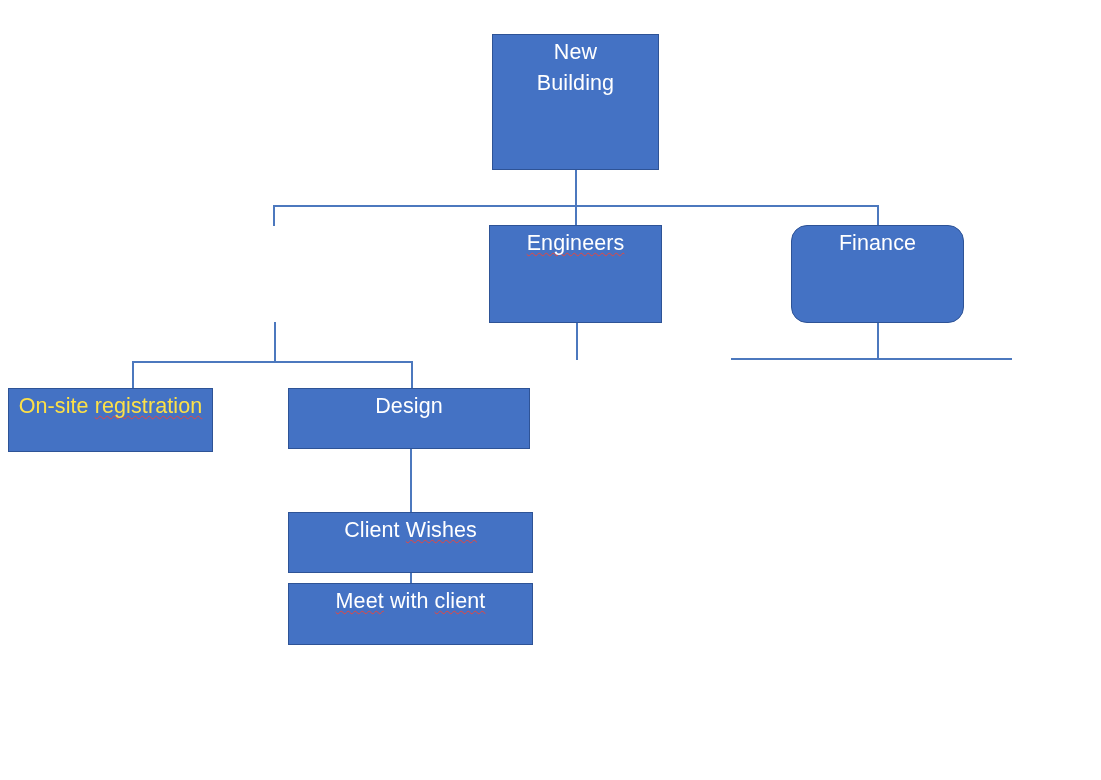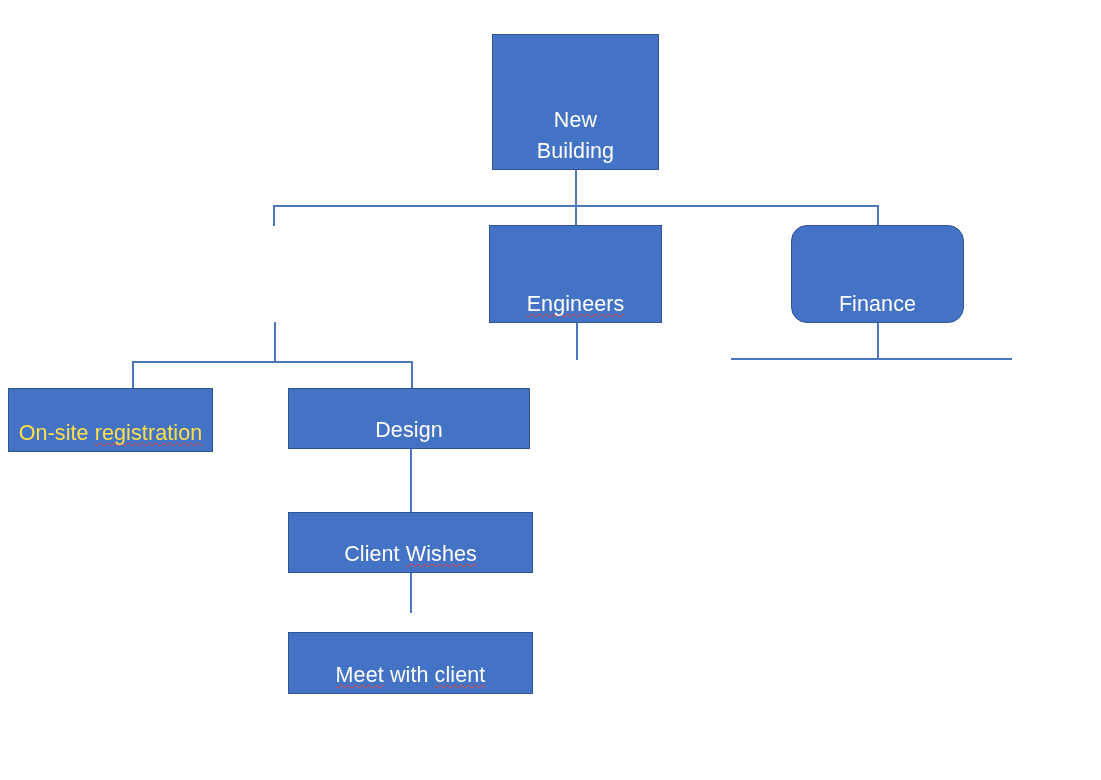--- a/index.html
+++ b/index.html
@@ -16,21 +16,21 @@
     height: 780px;
     background: #ffffff;
     overflow: hidden;
   }
   .node {
     position: absolute;
     background: #4472C4;
     border: 1.5px solid #2E5396;
     box-sizing: border-box;
     display: flex;
-    align-items: flex-end;
+    align-items: flex-start;
     justify-content: center;
     text-align: center;
     color: #ffffff;
     font-size: 21.5px;
     line-height: 1.45;
     font-weight: 400;
     letter-spacing: 0.1px;
     padding: 2px 6px;
     z-index: 2;
   }
@@ -83,16 +83,16 @@
     </div>
     <div class="node" style="left: 8px; top: 388px; width: 205px; height: 64px; background: rgb(68, 114, 196); border-color: rgb(46, 83, 150); color: #fde047;">
       <span class="node-label">On-site <span class="sp">registration</span></span>
     </div>
     <div class="node" style="left: 288px; top: 388px; width: 242px; height: 61px; background: rgb(68, 114, 196); border-color: rgb(46, 83, 150); color: rgb(255, 255, 255);">
       <span class="node-label">Design</span>
     </div>
     <div class="node" style="left: 288px; top: 512px; width: 245px; height: 61px; background: rgb(68, 114, 196); border-color: rgb(46, 83, 150); color: #ffffff;">
       <span class="node-label">Client <span class="sp">Wishes</span></span>
     </div>
-    <div class="node" style="left: 288px; top: 632px; width: 245px; height: 62px; background: rgb(68, 114, 196); border-color: rgb(46, 83, 150); color: rgb(255, 255, 255);">
+    <div class="node" style="left: 288px; top: 583px; width: 245px; height: 62px; background: rgb(68, 114, 196); border-color: rgb(46, 83, 150); color: rgb(255, 255, 255);">
       <span class="node-label"><span class="sp">Meet</span> with <span class="sp">client</span></span>
     </div>
   </div>
 
 </body></html>

